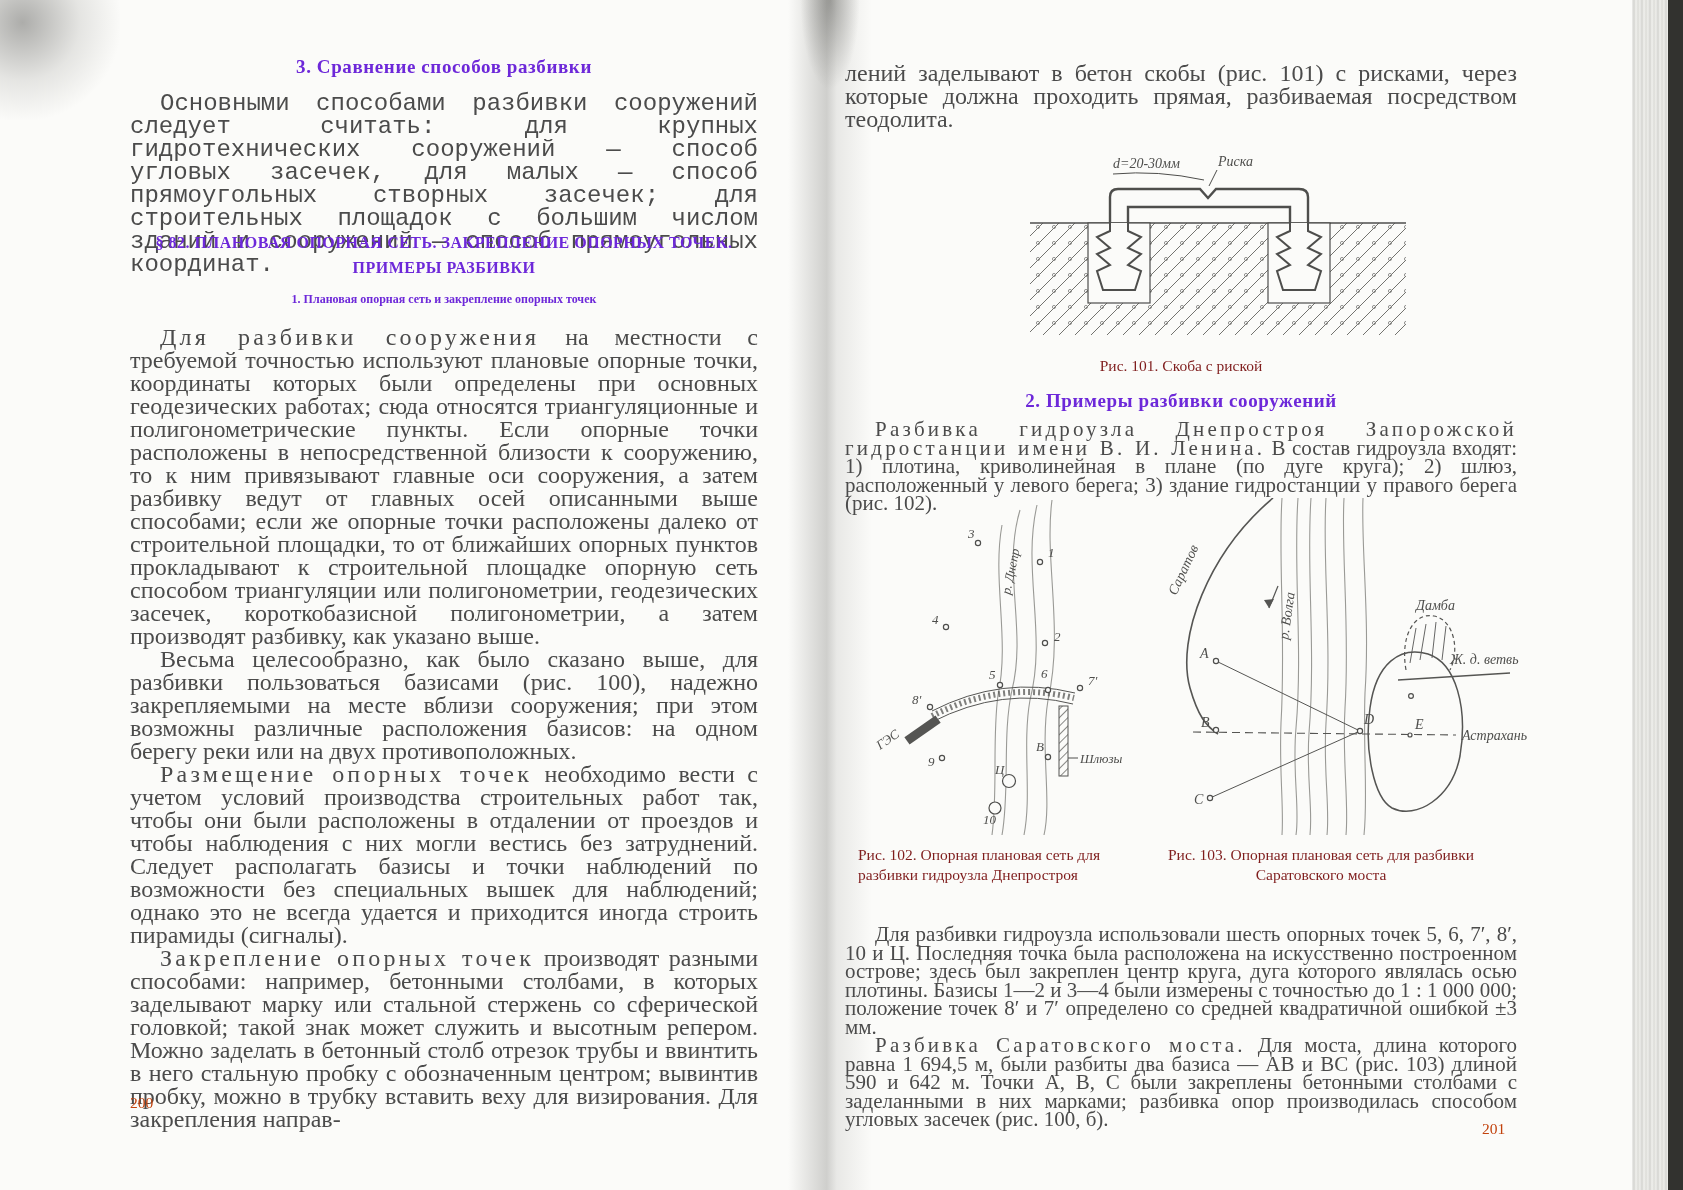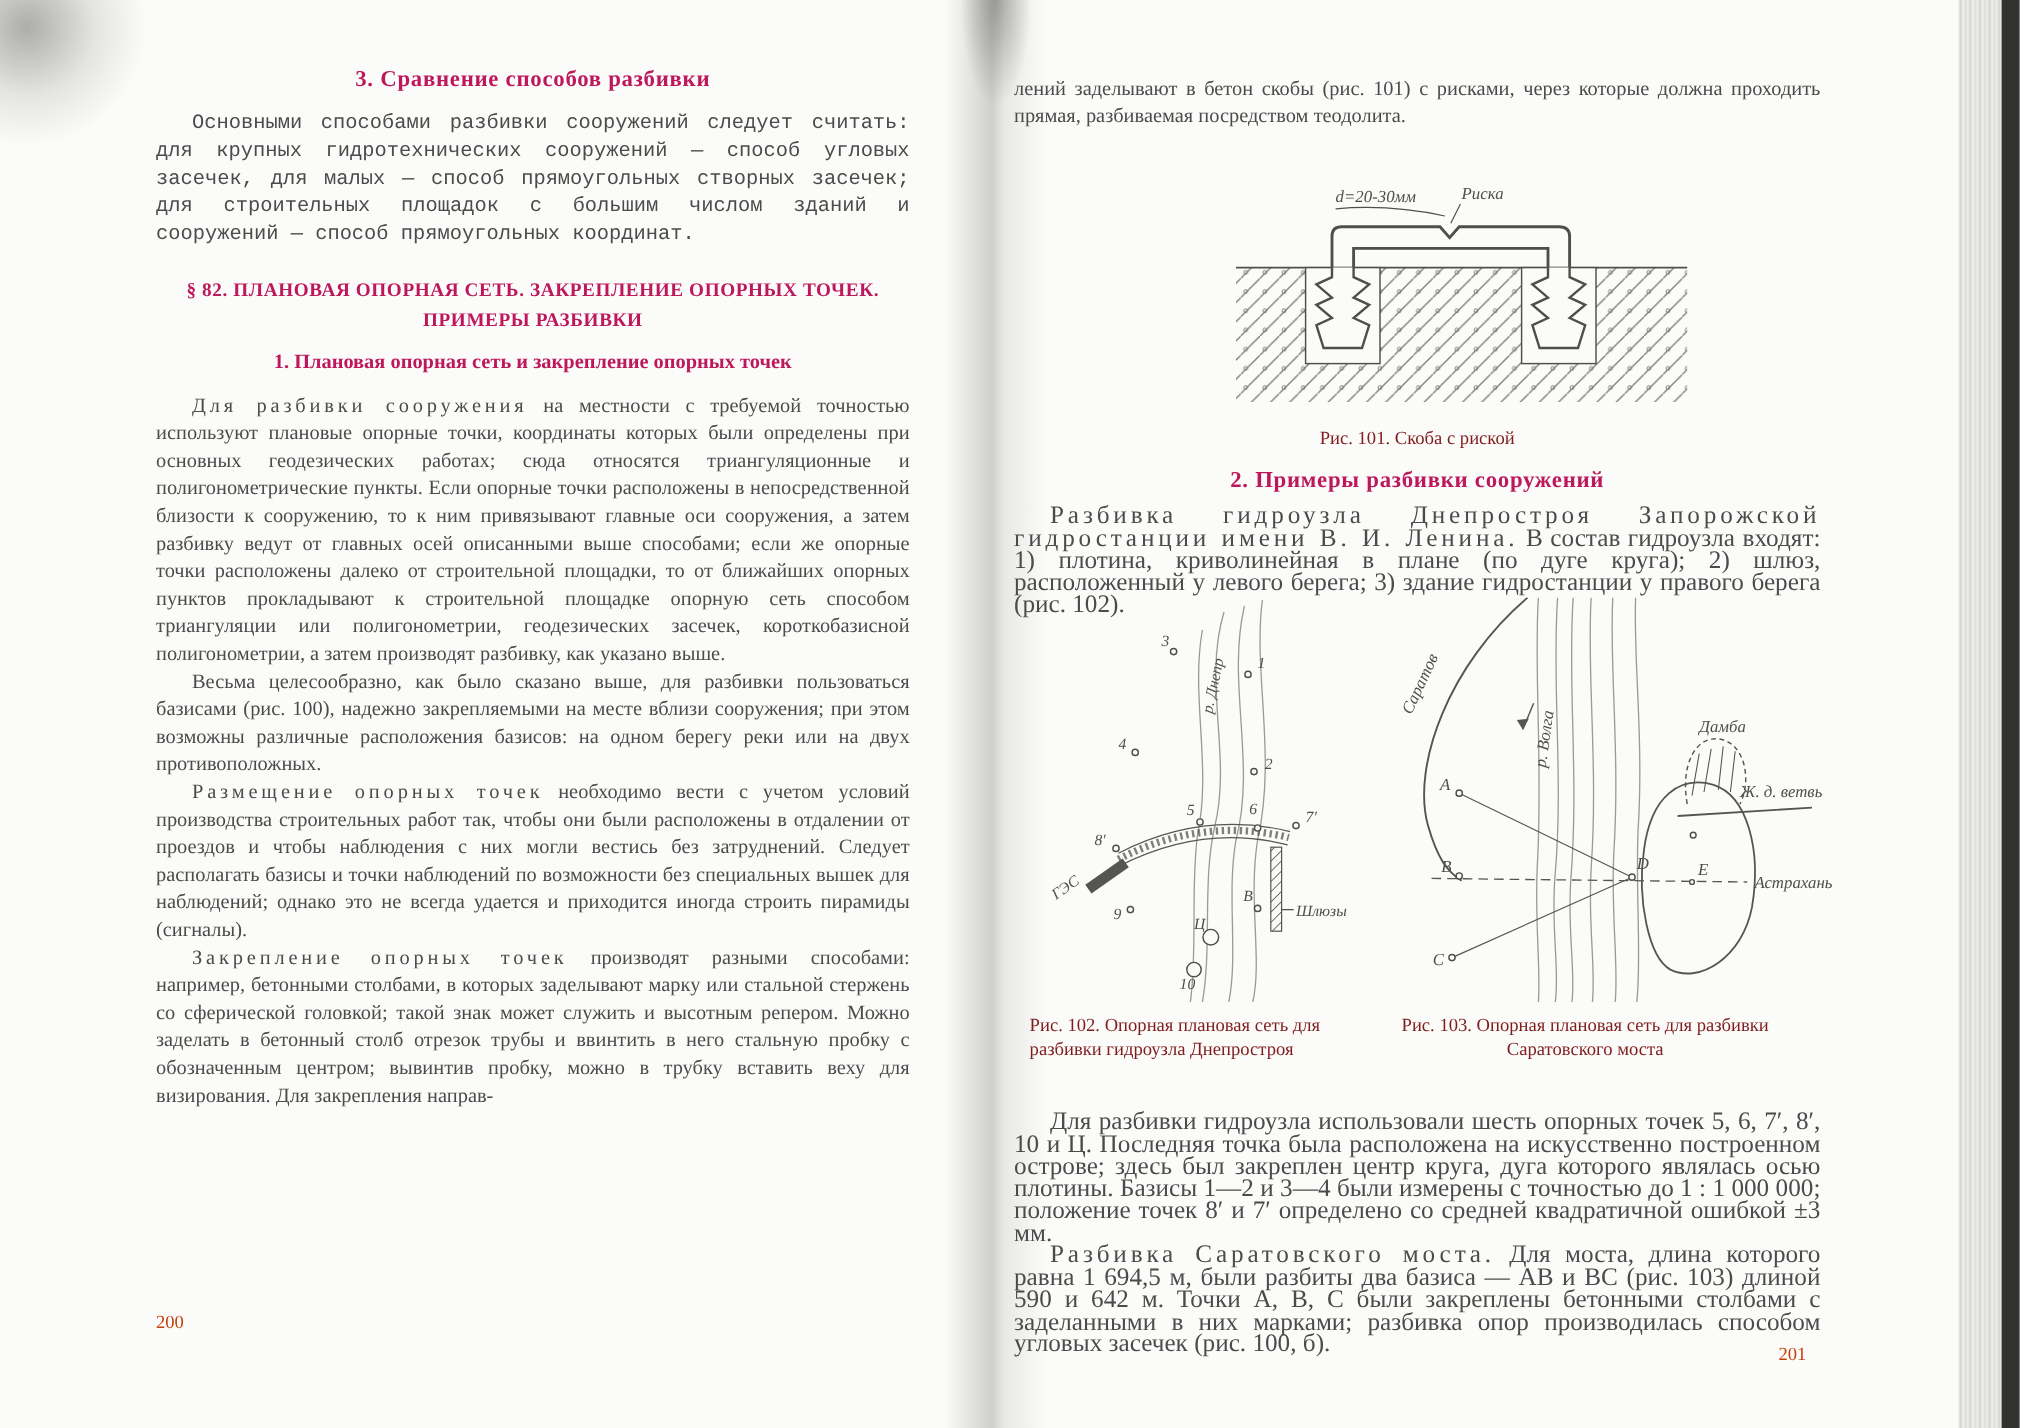--- a/index.html
+++ b/index.html
@@ -14,29 +14,29 @@
   .corner-smudge{left:-30px;top:-30px;width:150px;height:150px;
     background:radial-gradient(circle at 35% 35%, rgba(95,95,92,.5), rgba(150,150,146,.22) 42%, rgba(0,0,0,0) 72%);}
   .gutter{left:788px;top:0;width:84px;height:1190px;
     background:linear-gradient(90deg, rgba(110,110,106,0) 0%, rgba(105,105,101,.30) 46%, rgba(135,135,131,.16) 58%, rgba(110,110,106,0) 100%);}
   .gutter-top{left:800px;top:0;width:60px;height:90px;
     background:radial-gradient(ellipse at 50% 0%, rgba(80,80,76,.45), rgba(0,0,0,0) 70%);}
   .page-edges{left:1632px;top:0;width:40px;height:1190px;
     background:repeating-linear-gradient(90deg,#ececea 0px,#d4d4d0 2px,#f1f1ee 4px,#dcdcd8 6px,#efefeb 8px);}
   .spine-dark{left:1668px;top:0;width:15px;height:1190px;background:#32322f;}
   
-  .body-text{font-size:17px;line-height:23px;text-align:justify;}
+  .body-text{font-size:24px;line-height:23px;text-align:justify;}
   .petit{font-size:21px;line-height:18.5px;text-align:justify;}
   p{margin:0;text-indent:30px;}
   p.noindent{text-indent:0;}
   .lead{letter-spacing:3.2px;margin-top:20px;}
-  .h-center{text-align:center;font-weight:bold;color:#be185d;}
+  .h-center{text-align:center;font-weight:bold;color:#6d28d9;}
   .h-main{font-size:19px;letter-spacing:.6px;}
   .h-caps{font-size:16px;line-height:25px;letter-spacing:.5px;}
-  .h-sub{font-size:17px;}
+  .h-sub{font-size:12px;}
   .caption{font-size:15.5px;line-height:19.5px;color:#7f1d1d;}
   .pagenum{font-size:15.5px;color:#c2410c;}
   svg text{font-family:"Liberation Serif","DejaVu Serif",serif;font-style:italic;fill:#4e4e4c;}
   svg .pt-label{font-size:13px;}
   svg .map-label{font-size:14px;}
 </style>
 </head>
 <body>
 
 <div class="abs corner-smudge"></div>

